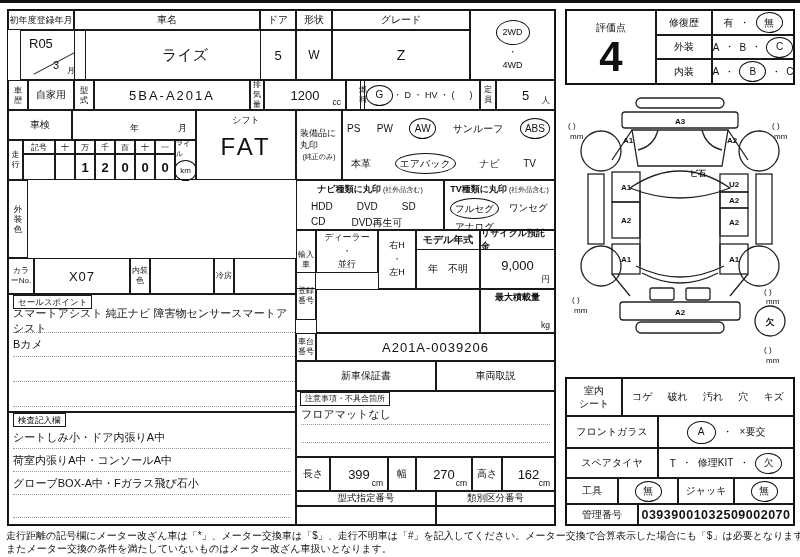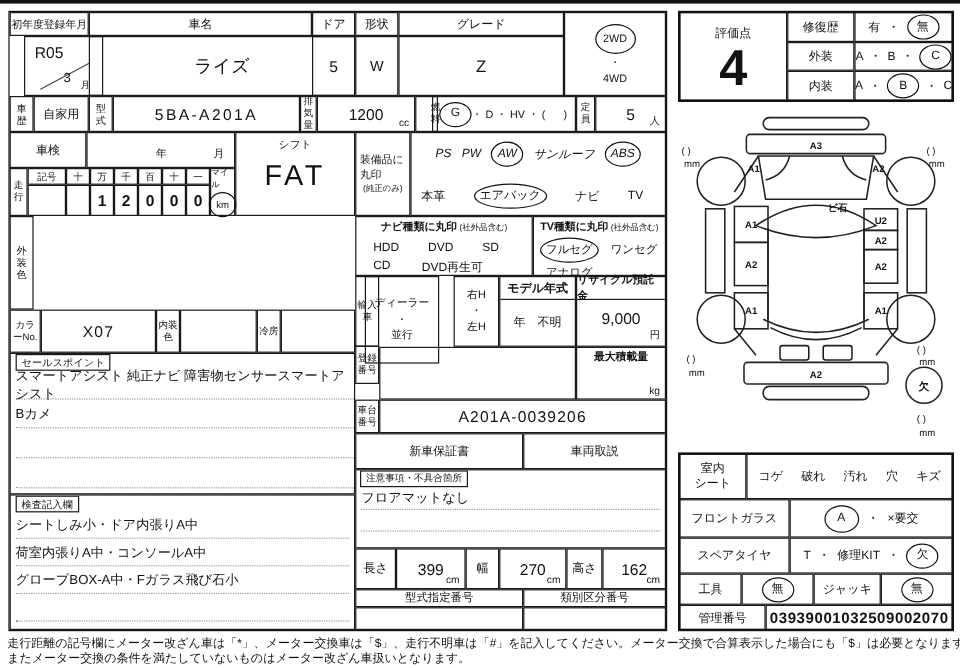--- a/index.html
+++ b/index.html
@@ -104,21 +104,21 @@
   <div class="c b" style="left:196px;top:110px;width:100px;height:70px;">
     <div class="fx fs9" style="padding-top:3px;">シフト</div>
     <div class="fx fs24" style="letter-spacing:3px;margin-top:6px;">FAT</div>
   </div>
 
   <div class="c b col" style="left:296px;top:110px;width:46px;height:70px;">
     <span class="fs9" style="text-align:left;word-break:break-all;line-height:1.3;padding:0 3px;">装備品に丸印</span>
     <span class="fs7">(純正のみ)</span>
   </div>
   <div class="c b" style="left:342px;top:110px;width:213px;height:70px;">
-    <div style="display:flex;justify-content:space-between;align-items:center;height:35px;padding:0 20px;font-size:10px;font-style:italic;">
+    <div style="display:flex;justify-content:space-between;align-items:center;height:35px;padding:0 4px;font-size:10px;">
       <span>PS</span>
       <span>PW</span>
       <span class="circle">AW</span>
       <span>サンルーフ</span>
       <span class="circle">ABS</span>
     </div>
     <div style="display:flex;justify-content:space-between;align-items:center;height:35px;padding:0 8px;font-size:10px;">
       <span>本革</span>
       <span class="circle">エアバック</span>
       <span>ナビ</span>
@@ -177,21 +177,21 @@
     <span class="tab" style="left:4px;top:0;">検査記入欄</span>
     <div style="padding:14px 4px 0 4px;">
       <div class="dotline fs11" style="height:21px;display:flex;align-items:center;">シートしみ小・ドア内張りA中</div>
       <div class="dotline fs11" style="height:22px;display:flex;align-items:center;">荷室内張りA中・コンソールA中</div>
       <div class="dotline fs11" style="height:22px;display:flex;align-items:center;">グローブBOX-A中・Fガラス飛び石小</div>
       <div class="dotline" style="height:22px;"></div>
     </div>
   </div>
 
   <div class="c b vlabel2" style="left:296px;top:230px;width:20px;height:59px;">輸入車</div>
-  <div class="c b col fs9" style="left:304px;top:230px;width:62px;height:73px;line-height:1.5;">
+  <div class="c b col fs9" style="left:316px;top:230px;width:62px;height:43px;line-height:1.5;">
     <span>ディーラー</span>
     <span>・</span>
     <span>並行</span>
   </div>
   <div class="c b col fs9" style="left:378px;top:230px;width:38px;height:59px;line-height:1.5;">
     <span>右H</span>
     <span>・</span>
     <span>左H</span>
   </div>
   <div class="c b" style="left:416px;top:230px;width:64px;height:59px;">
@@ -200,21 +200,21 @@
       <span>年</span>
       <span>不明</span>
     </div>
   </div>
   <div class="c b" style="left:480px;top:230px;width:75px;height:59px;">
     <div class="fx fs9 bold" style="height:18px;border-bottom:1px solid #1a1a1a;">リサイクル預託金</div>
     <div class="fx fs13" style="height:30px;">9,000</div>
     <span class="unit">円</span>
   </div>
 
-  <div class="c b vlabel2" style="left:296px;top:288px;width:20px;height:32px;">登録番号</div>
+  <div class="c b vlabel2" style="left:296px;top:272px;width:20px;height:48px;">登録番号</div>
   <div class="c b" style="left:316px;top:289px;width:164px;height:44px;"></div>
   <div class="c b" style="left:480px;top:289px;width:75px;height:44px;">
     <div class="fx fs9 bold" style="height:15px;">最大積載量</div>
     <span class="unit">kg</span>
   </div>
   <div class="c b vlabel2" style="left:296px;top:333px;width:20px;height:28px;">車台番号</div>
   <div class="c b fx fs13" style="left:316px;top:333px;width:239px;height:28px;letter-spacing:1px;">A201A-0039206</div>
 
   <div class="c b fx fs10" style="left:296px;top:361px;width:140px;height:30px;">新車保証書</div>
   <div class="c b fx fs10" style="left:436px;top:361px;width:119px;height:30px;">車両取説</div>

